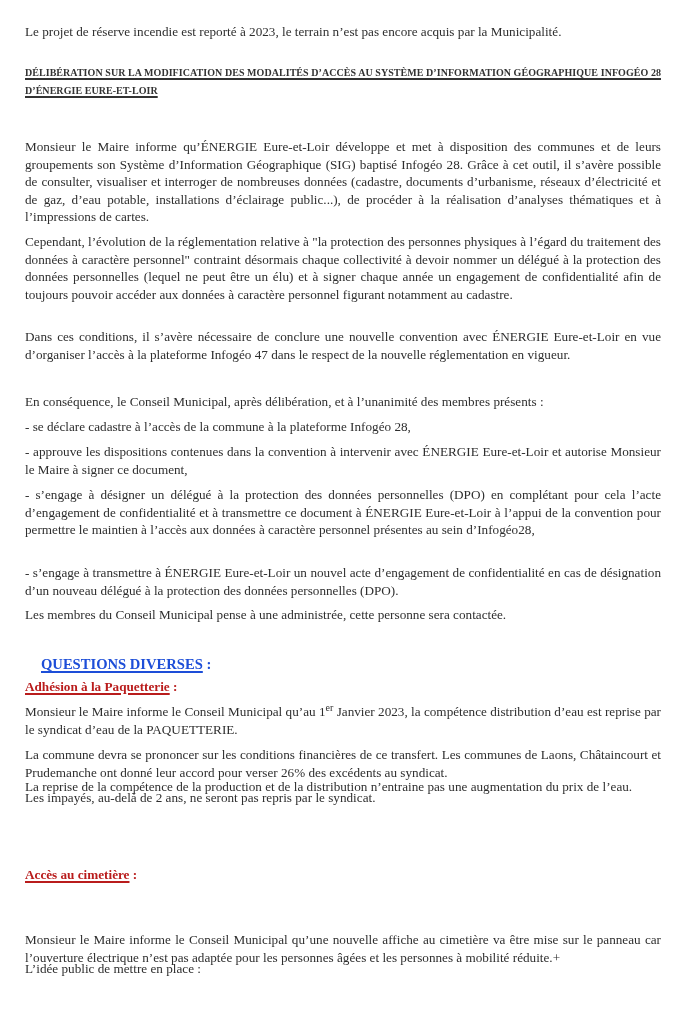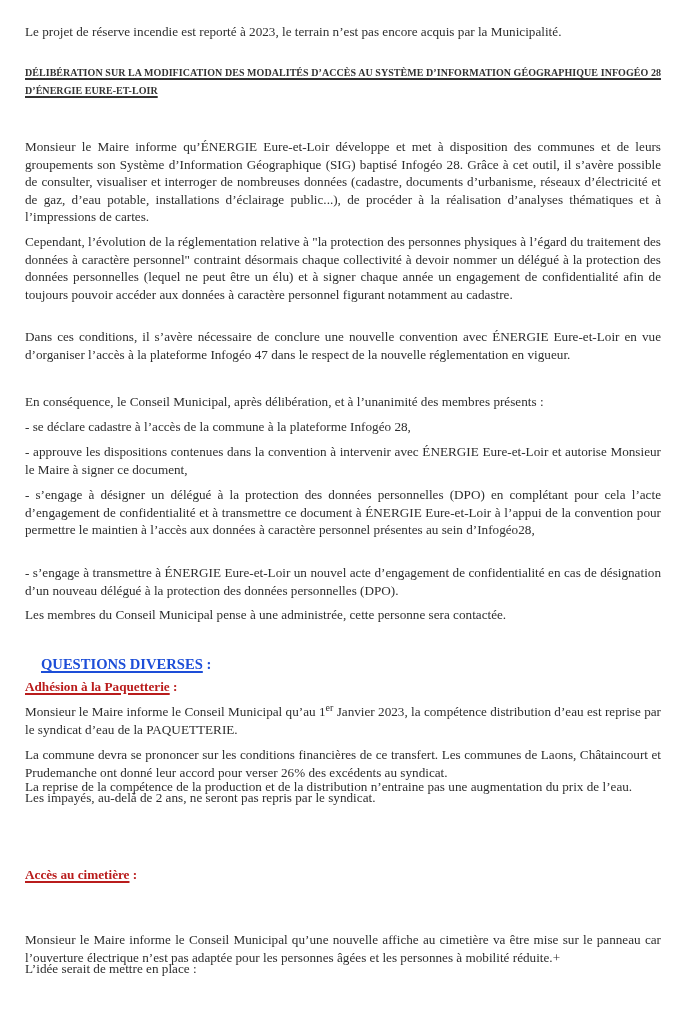--- a/index.html
+++ b/index.html
@@ -103,16 +103,16 @@
 
   <p class="abs last-left" style="top:703px;"><span>Monsieur le Maire informe le Conseil Municipal qu’au 1</span><sup>er</sup><span> Janvier 2023, la compétence distribution d’eau est reprise par le syndicat d’eau de la PAQUETTERIE.</span></p>
 
   <p class="abs last-left" style="top:746px;">La commune devra se prononcer sur les conditions financières de ce transfert. Les communes de Laons, Châtaincourt et Prudemanche ont donné leur accord pour verser 26% des excédents au syndicat.</p>
   <p class="abs last-left" style="top:789px;">Les impayés, au-delà de 2 ans, ne seront pas repris par le syndicat.</p>
   <p class="abs last-left" style="top:778px;">La reprise de la compétence de la production et de la distribution n’entraine pas une augmentation du prix de l’eau.</p>
 
   <h3 class="abs heading-sub" style="top:866px;"><span class="u">Accès au cimetière</span><span> :</span></h3>
 
   <p class="abs last-left" style="top:891px;margin-top:40px;">Monsieur le Maire informe le Conseil Municipal qu’une nouvelle affiche au cimetière va être mise sur le panneau car l’ouverture électrique n’est pas adaptée pour les personnes âgées et les personnes à mobilité réduite.+</p>
-  <p class="abs last-left" style="top:960px;">L’idée serait de mettre en place :</p>
+  <p class="abs last-left" style="top:960px;">L’idée public de mettre en place :</p>
 </div>
 
 <div class="page-number">4/6</div>
 
 </body></html>

